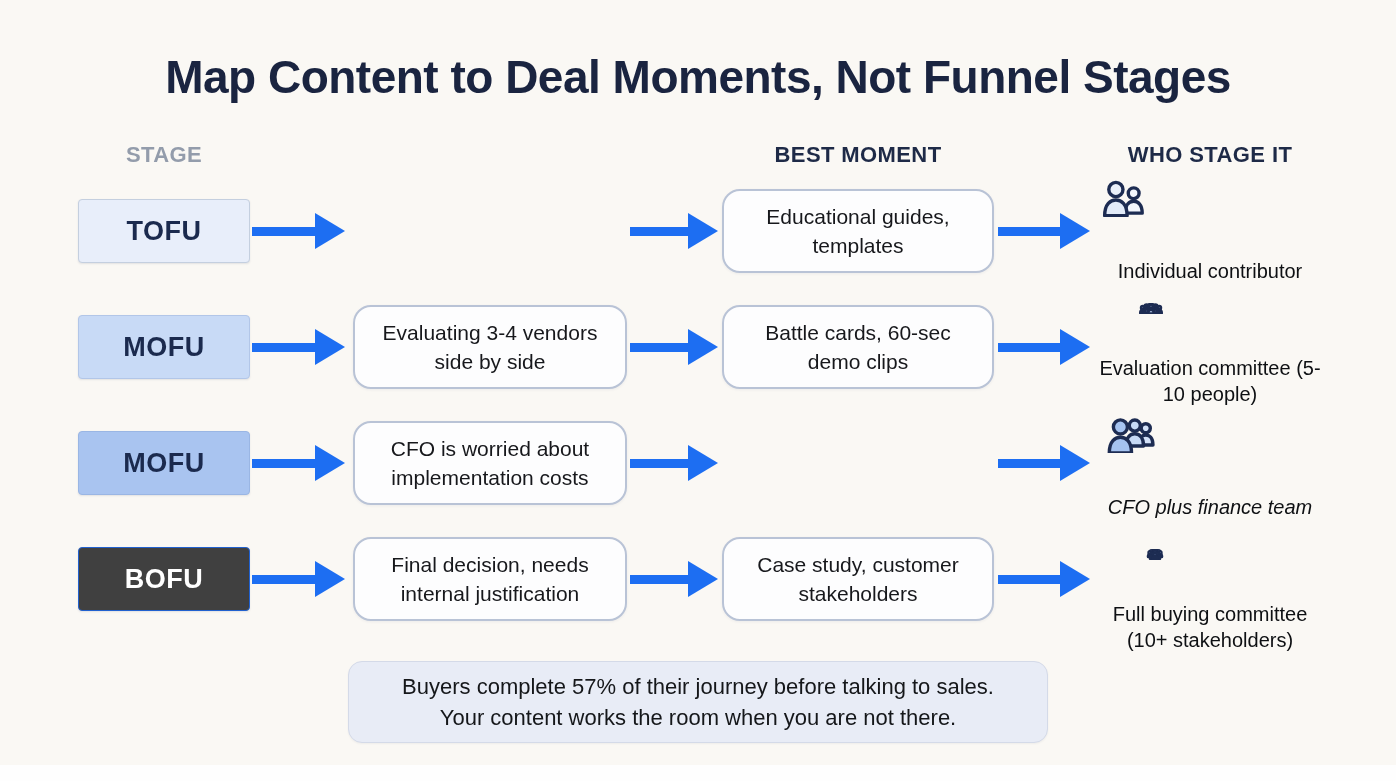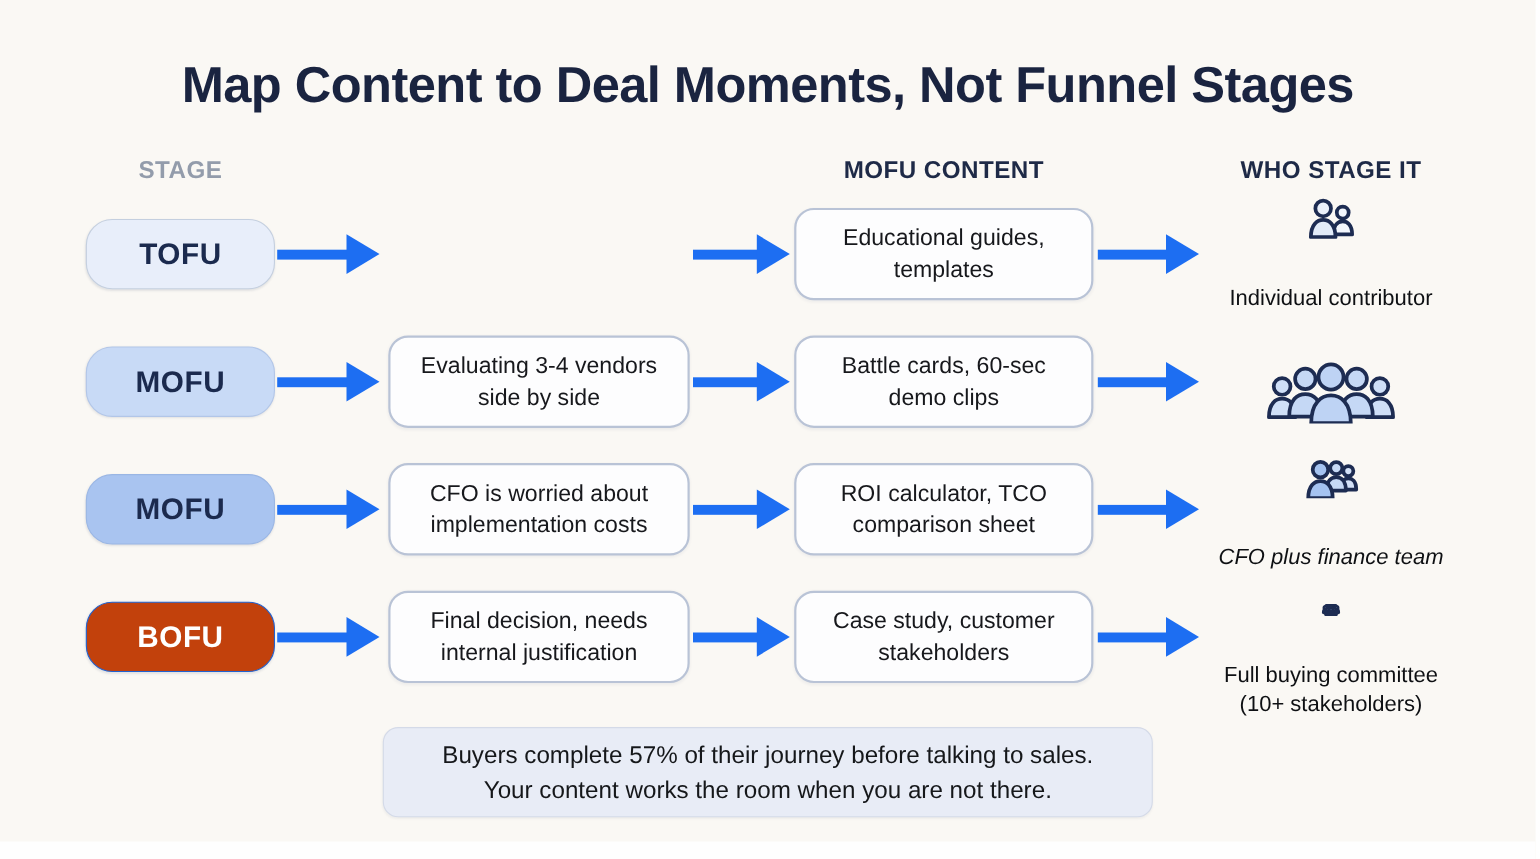--- a/index.html
+++ b/index.html
@@ -15,47 +15,47 @@
                 font-weight:700; letter-spacing:0.4px; color:#1e2a47; }
   .col-header.stage   { left:78px;  width:172px; color:#939cab; }
   .col-header.moment  { left:353px; width:274px; }
   .col-header.content { left:722px; width:272px; }
   .col-header.who     { left:1080px;width:260px; }
 
   .row { position:absolute; left:0; width:1400px; height:104px; }
   .row.r0 { top:179px; } .row.r1 { top:295px; } .row.r2 { top:411px; } .row.r3 { top:527px; }
 
   .pill { position:absolute; left:78px; top:20px; width:172px; height:64px;
-          border-radius:24px; display:flex; align-items:center; justify-content:center;
+          border-radius:4px; display:flex; align-items:center; justify-content:center;
           font-size:27px; font-weight:700; letter-spacing:0.5px; color:#1b2a4e;
           box-shadow:0 1px 2px rgba(20,40,80,0.10); }
   .r0 .pill { background:#e8eefa; border:1.5px solid #c4cfdf; }
   .r1 .pill { background:#c8daf6; border:1.5px solid #b2c6e8; }
   .r2 .pill { background:#a9c4f0; border:1.5px solid #9ab6e4; }
-  .r3 .pill { background:#c2410c; border:1.5px solid #2161cf; color:#ffffff; }
+  .r3 .pill { background:#404040; border:1.5px solid #2161cf; color:#ffffff; }
 
   .arrow { position:absolute; top:34px; height:36px; }
   .arrow::before { content:""; position:absolute; left:0; right:24px; top:13.5px; height:9px; background:#1d6ef2; }
   .arrow::after  { content:""; position:absolute; right:0; top:0; width:0; height:0;
                    border-top:18px solid transparent; border-bottom:18px solid transparent;
                    border-left:30px solid #1d6ef2; }
   .arrow.a1 { left:252px; width:93px; }
   .arrow.a2 { left:630px; width:88px; }
   .arrow.a3 { left:998px; width:92px; }
 
   .box { position:absolute; top:10px; height:84px; background:#fdfdfe;
          border:2px solid #b9c3d6; border-radius:18px; display:flex; align-items:center;
          justify-content:center; text-align:center; font-size:21px; line-height:29px;
          font-weight:500; color:#17181c; box-shadow:0 1px 3px rgba(20,40,80,0.06); }
   .box.moment  { left:353px; width:274px; }
   .box.content { left:722px; width:272px; }
   .box span { display:inline-block; max-width:236px; }
 
   .who-cell { position:absolute; left:1080px; top:0; width:260px; height:104px;
-              display:flex; flex-direction:column; align-items:center; justify-content:center;gap:38px; }
+              display:flex; flex-direction:column; justify-content:center;gap:38px; }
   .r0 .who-cell { transform:translateY(1px); }
   .r1 .who-cell { transform:translateY(8px); }
   .r2 .who-cell { transform:translateY(5px);font-style:italic; }
   .r3 .who-cell { transform:translateY(22px); }
   .who-label { margin-top:3px; text-align:center; font-size:20px; line-height:26px;
                color:#0e1013; }
   .who-label span { display:inline-block; max-width:240px; }
   .people-svg { display:block; }
   .people-svg * { stroke:#1d2c52; stroke-width:3.4; vector-effect:non-scaling-stroke;
                   stroke-linejoin:round; stroke-linecap:round; }
@@ -67,21 +67,21 @@
           box-shadow:0 1px 2px rgba(20,40,80,0.05); }
 </style>
 </head>
 <body>
 
 <div class="canvas">
 
   <h1 class="title">Map Content to Deal Moments, Not Funnel Stages</h1>
 
   <div class="col-header stage">STAGE</div>
-  <div class="col-header content">MOFU CONTENT</div>
+  <div class="col-header content">BEST MOMENT</div>
   <div class="col-header who">WHO STAGE IT</div>
 
   <div class="row r0">
     <div class="pill">TOFU</div>
     <div class="arrow a1"></div>
     <div class="arrow a2"></div>
     <div class="box content">
         <span>Educational guides, templates</span>
       </div>
     <div class="arrow a3"></div>
@@ -127,33 +127,31 @@
         </g>
         <g transform="translate(21,1) scale(0.88)">
           <circle cx="0" cy="-13" r="9.5" fill="#c5d8f5"></circle>
           <path d="M -15,22 C -15,6 -7,1 0,1 C 7,1 15,6 15,22 Z" fill="#c5d8f5"></path>
         </g>
         <g transform="translate(0,2) scale(1.08)">
           <circle cx="0" cy="-13" r="9.5" fill="#bed3f4"></circle>
           <path d="M -15,22 C -15,6 -7,1 0,1 C 7,1 15,6 15,22 Z" fill="#bed3f4"></path>
         </g>
       </svg>
+      <div class="who-label"><span>Evaluation committee (5-10 people)</span></div>
     </div>
   </div>
 
   <div class="row r2">
     <div class="pill">MOFU</div>
     <div class="arrow a1"></div>
     <div class="box moment">
         <span>CFO is worried about implementation costs</span>
       </div>
     <div class="arrow a2"></div>
-    <div class="box content">
-        <span>ROI calculator, TCO comparison sheet</span>
-      </div>
     <div class="arrow a3"></div>
     <div class="who-cell">
       <svg class="people-svg" width="100" height="66" viewBox="-32 -26 68 54" preserveAspectRatio="xMidYMid meet">
         <g transform="translate(25,1) scale(0.7)">
           <circle cx="0" cy="-13" r="9.5" fill="#d3e1f8"></circle>
           <path d="M -15,22 C -15,6 -7,1 0,1 C 7,1 15,6 15,22 Z" fill="#d3e1f8"></path>
         </g>
         <g transform="translate(9,-1) scale(0.85)">
           <circle cx="0" cy="-13" r="9.5" fill="#c6d9f5"></circle>
           <path d="M -15,22 C -15,6 -7,1 0,1 C 7,1 15,6 15,22 Z" fill="#c6d9f5"></path>

